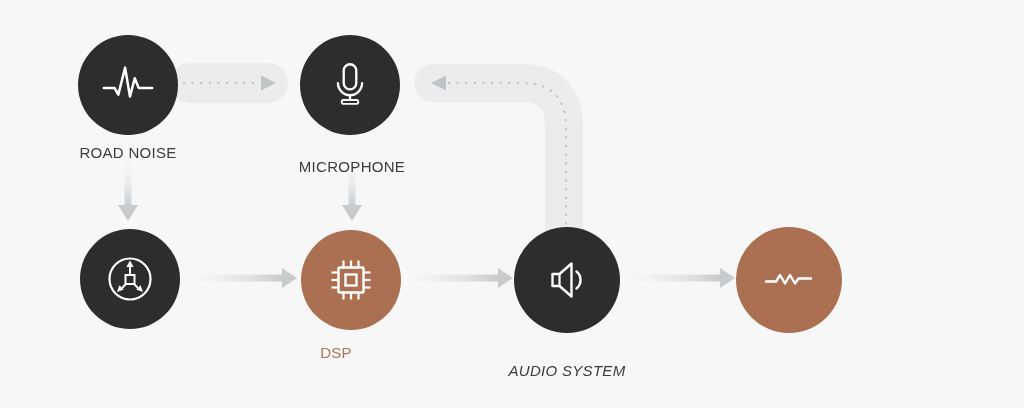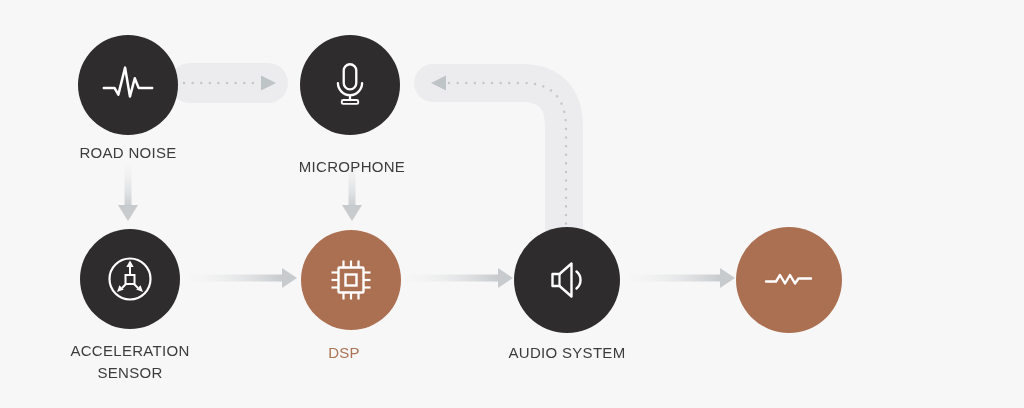--- a/index.html
+++ b/index.html
@@ -134,17 +134,16 @@
   </div>
 
   <div class="node accent" style="left:736px;top:227px;width:106px;height:106px;">
     <svg width="60" height="60" viewBox="0 0 60 60">
       <polyline points="7,31.5 17,31.5 21,25 26,33.5 31,25 36,33.5 39.5,28.5 52,28.5" fill="none" stroke="#ffffff" stroke-width="2.4" stroke-linecap="round" stroke-linejoin="round"></polyline>
     </svg>
   </div>
 
   <div class="node-label" style="left:128px;top:142px;">ROAD NOISE</div>
   <div class="node-label" style="left:352px;top:156px;">MICROPHONE</div>
-  <div class="node-label wrap" style="left:130px;top:340px;">ACCELERATION SENSOR</div>
-  <div class="node-label accent-dsp" style="left:344px;top:342px;">DSP</div>
-  <div class="node-label" style="left:567px;top:342px;">AUDIO SYSTEM</div>
+  <div class="node-label accent-dsp" style="left:336px;top:342px;">DSP</div>
+  <div class="node-label" style="left:567px;top:360px;font-style:italic;">AUDIO SYSTEM</div>
 
 </div>
 
 </body></html>

